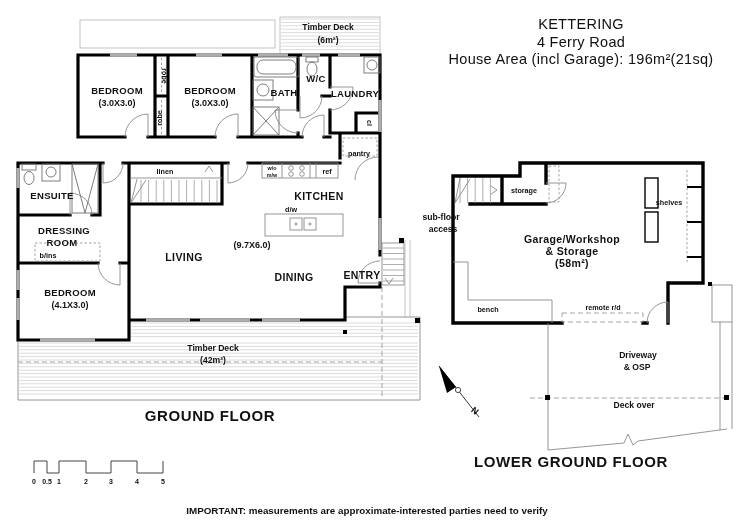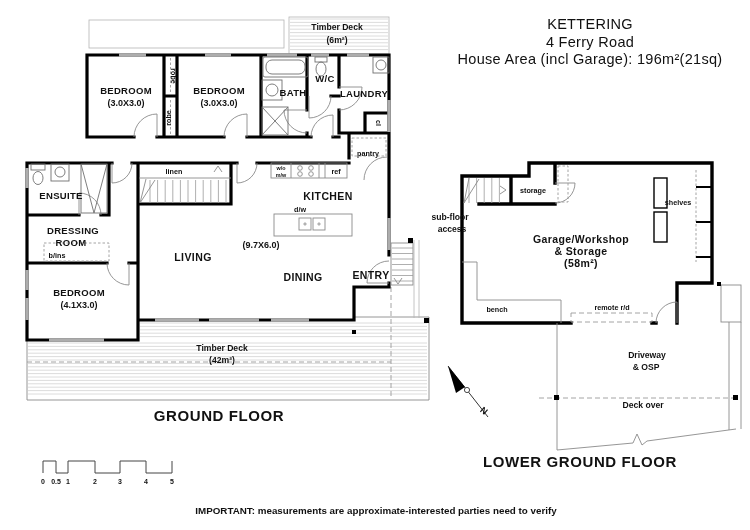--- a/index.html
+++ b/index.html
@@ -1,16 +1,16 @@
 <!DOCTYPE html>
 <html><head>
 <meta charset="utf-8">
 <style>
   html,body{margin:0;padding:0;background:#fff;}
-  .page{width:661px;height:530px;background:#ffffff;position:relative;font-family:"Liberation Sans",sans-serif;margin-left:9px;}
+  .page{width:661px;height:530px;background:#ffffff;position:relative;font-family:"Liberation Sans",sans-serif;}
   svg text{fill:#111;}
   .ctr{text-anchor:middle;}
   .t-room{font:700 9.5px "Liberation Sans",sans-serif;letter-spacing:.3px;}
   .t-room-lg{font:700 10.5px "Liberation Sans",sans-serif;letter-spacing:.4px;}
   .t-size{font:700 9px "Liberation Sans",sans-serif;}
   .t-med{font:700 8.6px "Liberation Sans",sans-serif;}
   .t-small{font:600 7.2px "Liberation Sans",sans-serif;}
   .t-tiny{font:600 5.4px "Liberation Sans",sans-serif;}
   .t-floor{font:800 15px "Liberation Sans",sans-serif;letter-spacing:.6px;}
   .t-title{font:400 14.5px "Liberation Sans",sans-serif;letter-spacing:.3px;}

